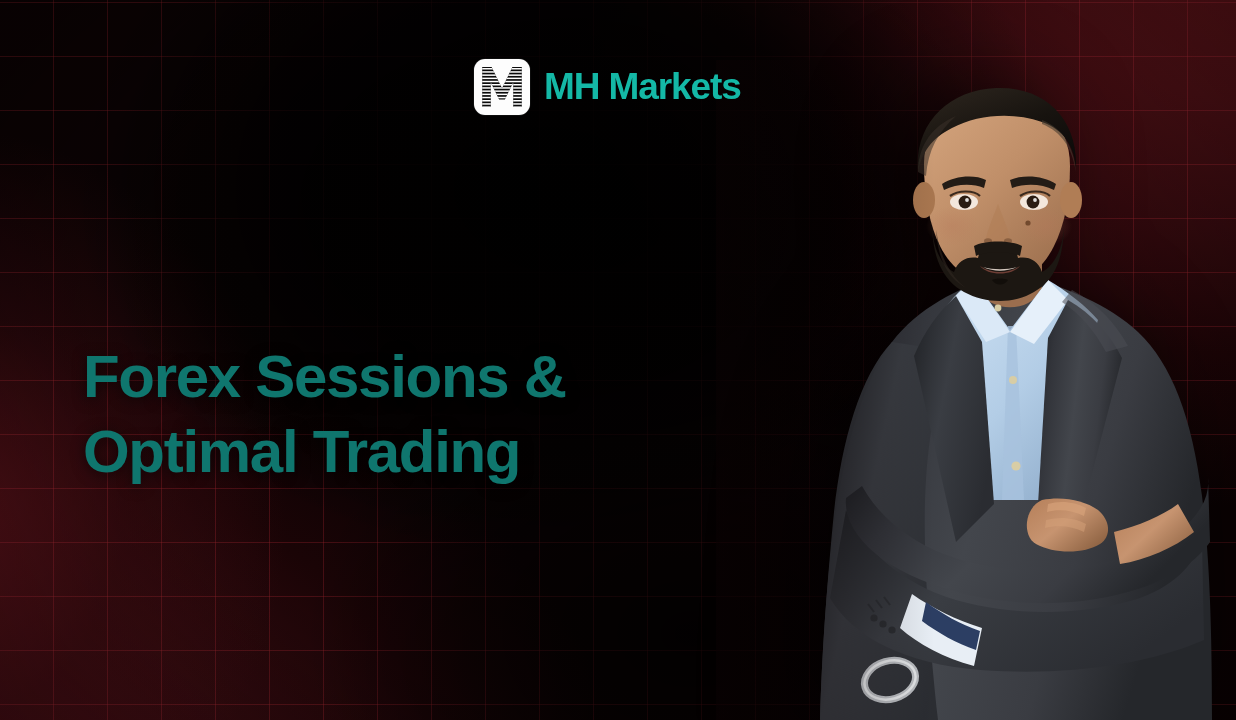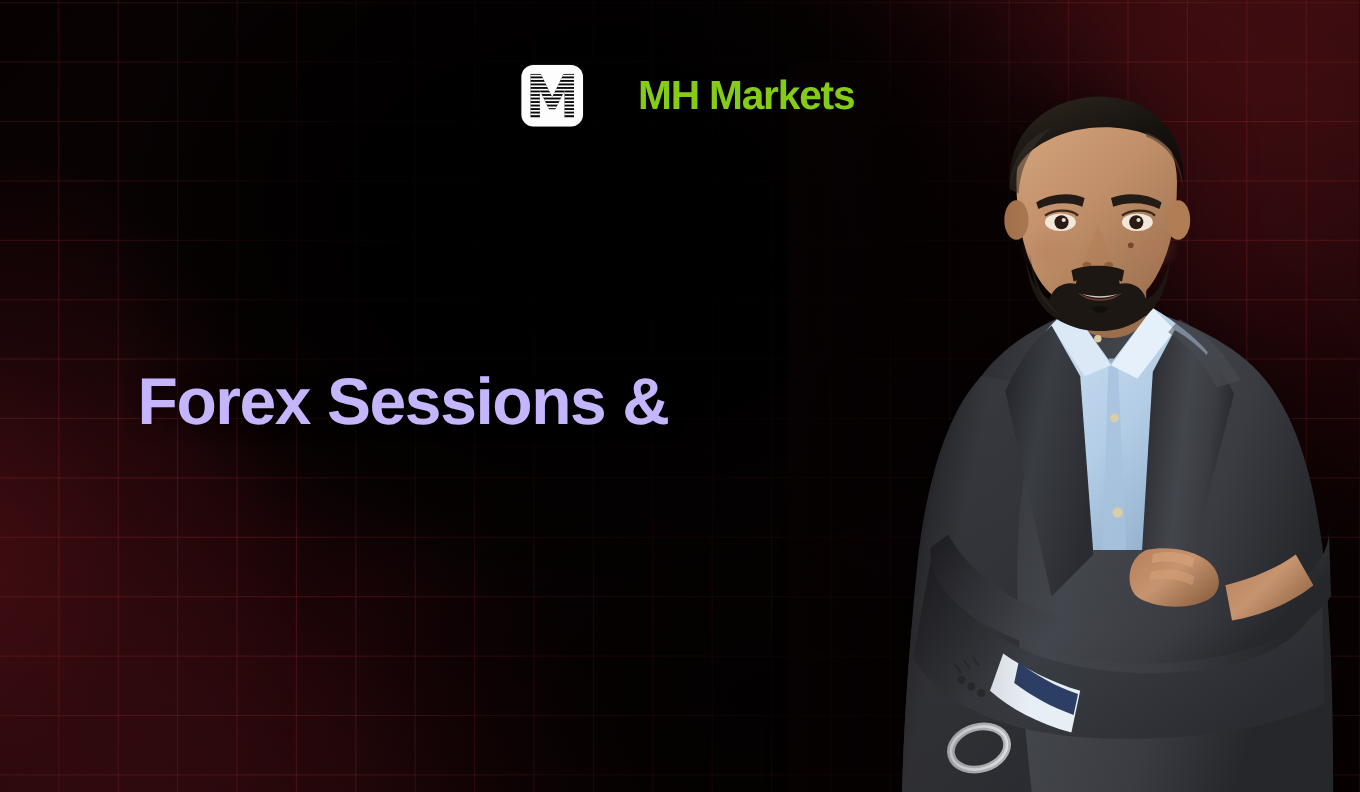--- a/index.html
+++ b/index.html
@@ -72,44 +72,42 @@
   }
   .logo-mark{
     width:56px; height:56px; border-radius:11px;
     background:#fdfdfd;
     display:flex; align-items:center; justify-content:center;
     flex:0 0 auto;
     box-shadow:0 0 0 .5px rgba(255,255,255,.1);
   }
   .logo-mark svg{ display:block; }
   .logo-word{
-    color:#84cc16;
+    color:#14b8a6;
     font-size:37px;
     font-weight:700;
     letter-spacing:-1.1px;
     line-height:1;
     white-space:nowrap;
     font-family:"Liberation Sans", sans-serif;
     transform:translateY(-1px);
-    margin-left:36px;
   }
 
   
   .headline{
     position:absolute;
-    left:83px; top:327px;
+    left:83px; top:339px;
     width:610px;
-    color:#c4b5fd;
+    color:#0f766e;
     font-size:60px;
     font-weight:700;
     line-height:75px;
     letter-spacing:-1.3px;
     z-index:8;
     text-shadow:0 2px 14px rgba(0,0,0,.55);
-    margin-left:42px;
   }
   .headline .ln{ display:block; }
 
   
   .presenter{
     position:absolute;
     right:-6px; bottom:0;
     width:500px; height:640px;
     z-index:6;
     filter:drop-shadow(-26px 0 42px rgba(0,0,0,.72));
@@ -165,20 +163,21 @@
             <rect x="0" y="42.4" width="46" height="1.5"></rect>
           </g>
         </g>
       </svg>
     </div>
     <div class="logo-word">MH Markets</div>
   </div>
 
   <h1 class="headline">
     <span class="ln">Forex Sessions &amp;</span>
+    <span class="ln">Optimal Trading</span>
   </h1>
 
   <div class="presenter">
     <svg viewBox="0 0 500 640" aria-hidden="true">
       <defs>
         <linearGradient id="suitG" x1="0" y1="0" x2="1" y2="0.35">
           <stop offset="0%" stop-color="#1e2024"></stop>
           <stop offset="22%" stop-color="#32343a"></stop>
           <stop offset="52%" stop-color="#43464c"></stop>
           <stop offset="78%" stop-color="#3a3c42"></stop>

